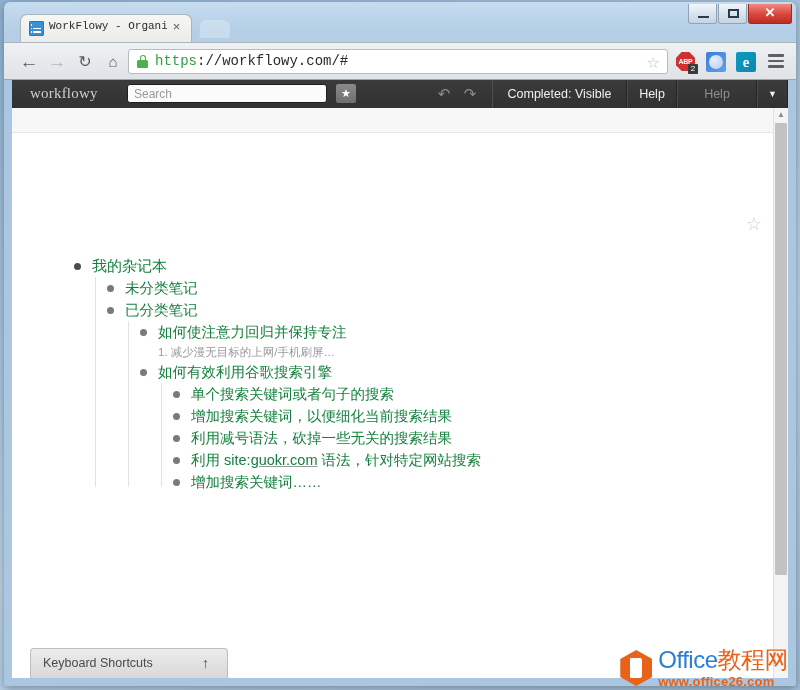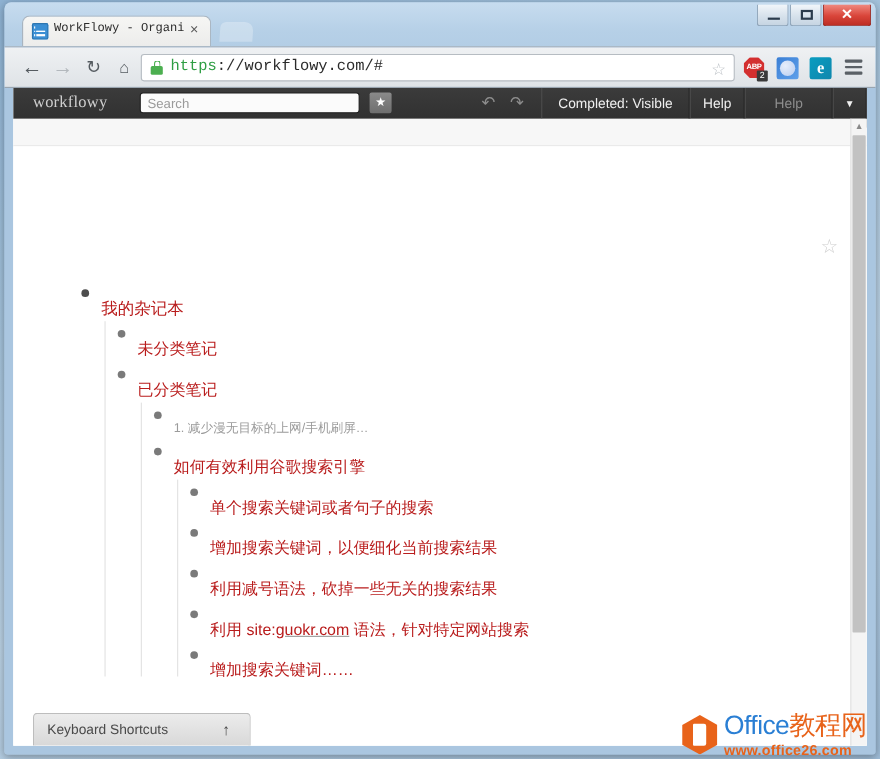--- a/index.html
+++ b/index.html
@@ -437,23 +437,22 @@
     margin-right: 11px;
     margin-top: 8px;
     cursor: pointer;
   }
   .lvl2 > .row > .bullet,
   .lvl3 > .row > .bullet,
   .lvl4 > .row > .bullet { background: #7a7a7a; }
   .txt {
     font-size: 14.5px;
     line-height: 22px;
-    color: #b91c1c;
+    color: #15803d;
     white-space: nowrap;
-    margin-top: 15px;
   }
   .txt.l1 { font-size: 15px; }
   .note {
     font-size: 11.5px;
     line-height: 18px;
     color: #9b9b9b;
     margin-left: 18px;
     white-space: nowrap;
   }
   .children {
@@ -687,20 +686,21 @@
                 <div class="row">
                   <div class="bullet"></div>
                   <div class="txt">已分类笔记</div>
                 </div>
 
                 <div class="children">
 
                   <div class="item lvl3">
                     <div class="row">
                       <div class="bullet"></div>
+                      <div class="txt">如何使注意力回归并保持专注</div>
                     </div>
                     <div class="note">1. 减少漫无目标的上网/手机刷屏…</div>
                   </div>
 
                   <div class="item lvl3">
                     <div class="row">
                       <div class="bullet"></div>
                       <div class="txt">如何有效利用谷歌搜索引擎</div>
                     </div>
 

